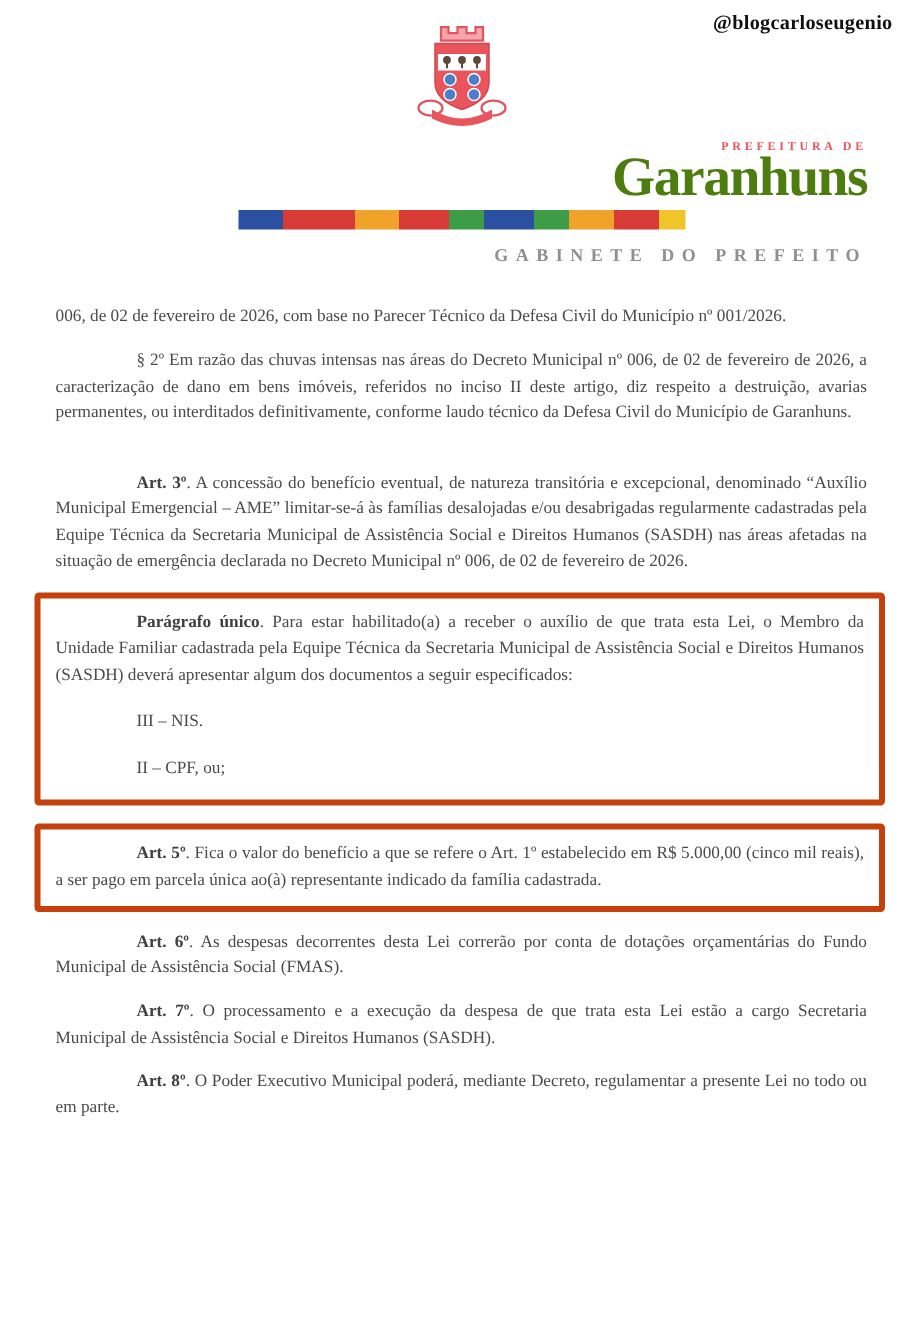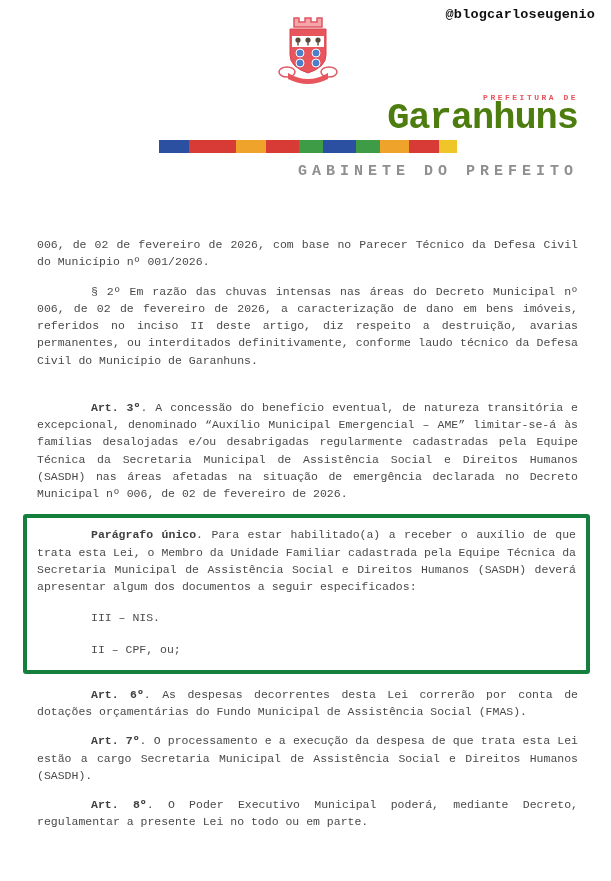--- a/index.html
+++ b/index.html
@@ -2,27 +2,26 @@
 <html><head>
 <meta charset="utf-8">
 <style>
   html, body { margin: 0; padding: 0; background: #ffffff; }
   .page {
     position: relative;
     width: 611px;
     height: 881px;
     box-sizing: border-box;
     background: #ffffff;
-    font-family: Liberation Mono, monospace;
+    font-family: Liberation Serif, serif;
     color: #4a4a4a;
     padding: 0 33px 0 37px;
     display: flex;
     flex-direction: column;
     overflow: hidden;
-    gap: 31px;
   }
   .watermark {
     position: absolute;
     top: 7px;
     right: 16px;
     font-size: 13.5px;
     font-weight: bold;
     color: #101010;
     letter-spacing: 0.2px;
   }
@@ -54,31 +53,31 @@
       #d83a35 36%, #d83a35 47%,
       #3f9c46 47%, #3f9c46 55%,
       #2b50a1 55%, #2b50a1 66%,
       #3f9c46 66%, #3f9c46 74%,
       #f0a32a 74%, #f0a32a 84%,
       #d83a35 84%, #d83a35 94%,
       #f0c52a 94%, #f0c52a 100%);
   }
   .office-label {
     margin-top: 10px;
-    font-size: 15px;
+    font-size: 12px;
     font-weight: bold;
     letter-spacing: 5px;
     color: #8f8f8f;
   }
   .doc-body { margin-top: 25px; font-size: 11.5px; line-height: 1.5; text-align: justify; }
   .para { margin: 0 0 12px 0; }
   .ind { text-indent: 54px; }
   .lead { font-weight: bold; color: #404040; }
   .hl-box {
-    border: 4px solid #15803d;
+    border: 4px solid #c2410c;
     border-radius: 3px;
     margin: 2px -12px 12px -14px;
     padding: 8px 10px 4px 10px;
   }
   .hl-box .para:last-child { margin-bottom: 8px; }
   .doc-list-item { margin: 0 0 14px 54px; text-align: left; }
 </style>
 </head>
 <body>
 
@@ -129,20 +128,23 @@
 
     <p class="para ind"><b class="lead">Art. 3º</b><span>. A concessão do benefício eventual, de natureza transitória e excepcional, denominado “Auxílio Municipal Emergencial – AME” limitar-se-á às famílias desalojadas e/ou desabrigadas regularmente cadastradas pela Equipe Técnica da Secretaria Municipal de Assistência Social e Direitos Humanos (SASDH) nas áreas afetadas na situação de emergência declarada no Decreto Municipal nº 006, de 02 de fevereiro de 2026.</span></p>
 
     <div class="hl-box">
       <p class="para ind" style="margin-bottom:14px;"><b class="lead">Parágrafo único</b><span>. Para estar habilitado(a) a receber o auxílio de que trata esta Lei, o Membro da Unidade Familiar cadastrada pela Equipe Técnica da Secretaria Municipal de Assistência Social e Direitos Humanos (SASDH) deverá apresentar algum dos documentos a seguir especificados:</span></p>
       <p class="para doc-list-item">III – NIS.</p>
       <p class="para doc-list-item">II – CPF, ou;</p>
     </div>
 
 
+    <div class="hl-box">
+      <p class="para ind" style="margin-bottom:4px;"><b class="lead">Art. 5º</b><span>. Fica o valor do benefício a que se refere o Art. 1º estabelecido em R$ 5.000,00 (cinco mil reais), a ser pago em parcela única ao(à) representante indicado da família cadastrada.</span></p>
+    </div>
 
 
     <p class="para ind"><b class="lead">Art. 6º</b><span>. As despesas decorrentes desta Lei correrão por conta de dotações orçamentárias do Fundo Municipal de Assistência Social (FMAS).</span></p>
 
     <p class="para ind"><b class="lead">Art. 7º</b><span>. O processamento e a execução da despesa de que trata esta Lei estão a cargo Secretaria Municipal de Assistência Social e Direitos Humanos (SASDH).</span></p>
 
     <p class="para ind"><b class="lead">Art. 8º</b><span>. O Poder Executivo Municipal poderá, mediante Decreto, regulamentar a presente Lei no todo ou em parte.</span></p>
 
   </div>
 

